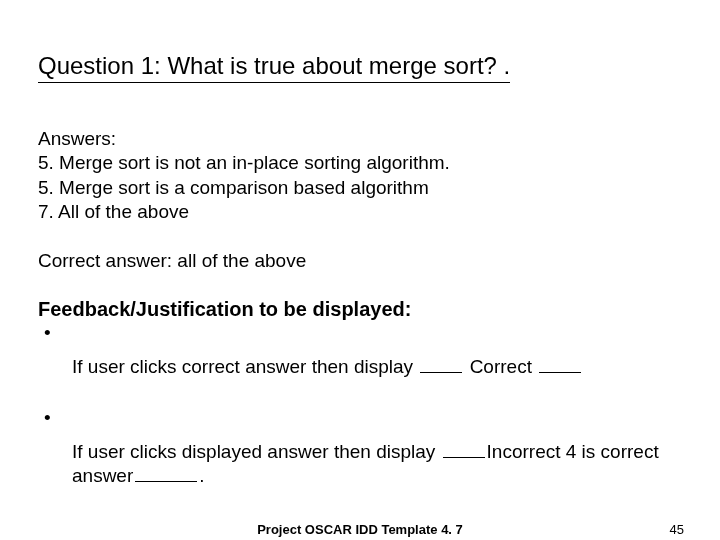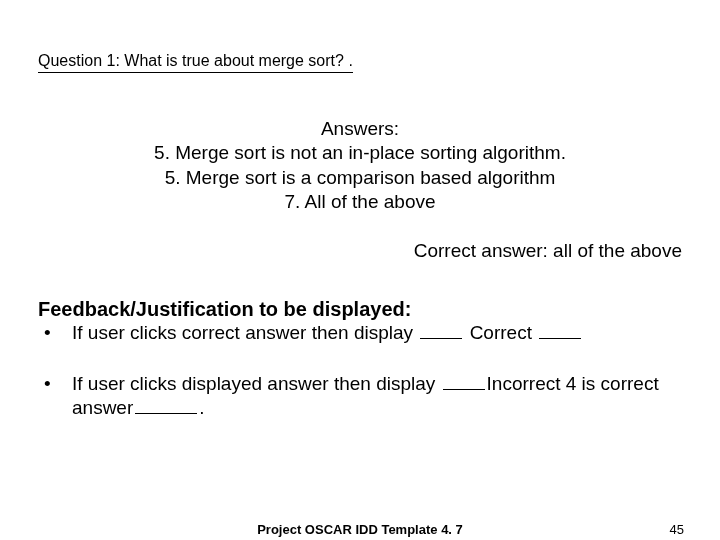--- a/index.html
+++ b/index.html
@@ -14,54 +14,53 @@
     box-sizing: border-box;
   }
   .slide {
     padding: 52px 38px 0 38px;
     box-sizing: border-box;
     width: 100%;
     height: 100%;
     position: relative;
   }
   .question {
-    font-size: 16px;
+    font-size: 24px;
     margin-bottom: 44px;
     border-bottom: 1px solid #000;
     display: inline-block;
     padding-bottom: 2px;
   }
   .answers-block {
     font-size: 19px;
     line-height: 1.28;
     margin-bottom: 26px;
-    text-align: center;
   }
   .correct-line {
     font-size: 19px;
-    margin-bottom: 36px;
-    text-align: right;
+    margin-bottom: 26px;
   }
   .feedback-heading {
     font-size: 20px;
     font-weight: bold;
   }
   .bullet-item {
     font-size: 19px;
     display: flex;
     margin-bottom: 26px;
     line-height: 1.28;
   }
   .bullet-dot {
     width: 28px;
     flex-shrink: 0;
     padding-left: 6px;
   }
   .bullet-text {
     flex: 1;
+    margin-top: 34px;
   }
   .blank {
     display: inline-block;
     border-bottom: 1px solid #000;
     width: 42px;
     height: 0.9em;
     vertical-align: baseline;
     margin: 0 2px;
   }
   .blank.wide {

